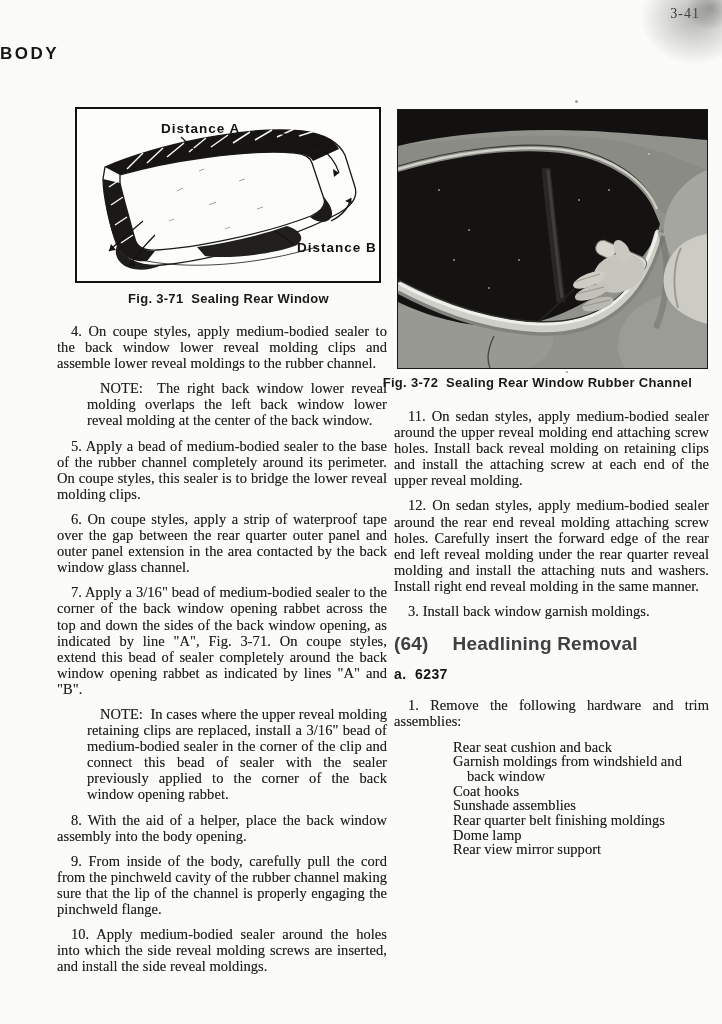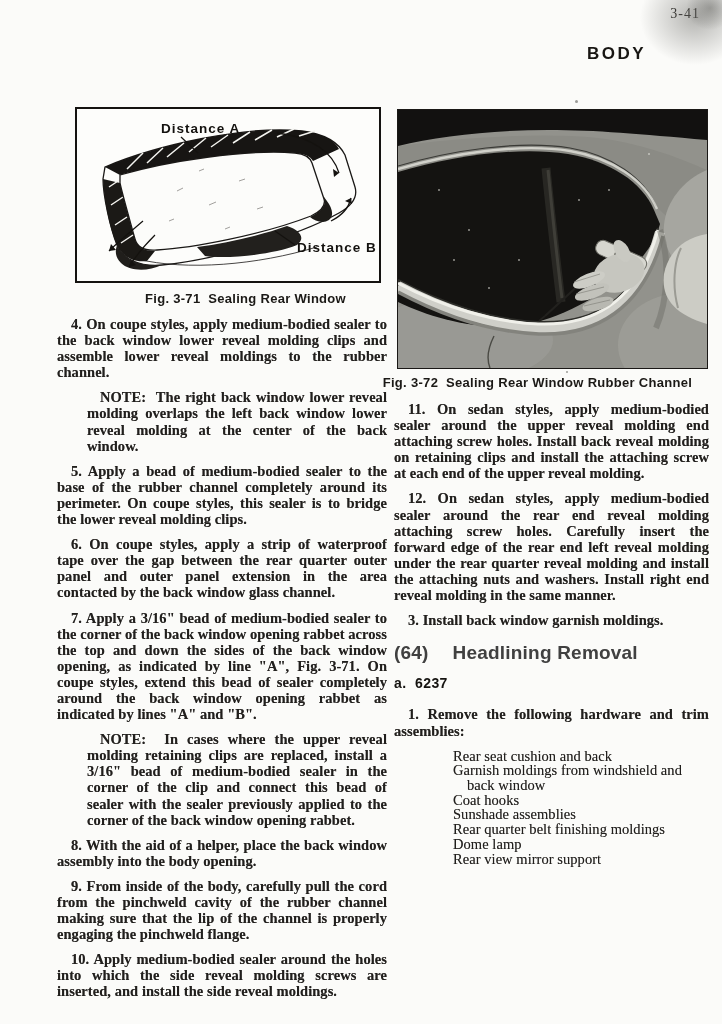--- a/index.html
+++ b/index.html
@@ -15,55 +15,55 @@
     background:radial-gradient(closest-side,rgba(110,110,106,.5),rgba(110,110,106,0));}
   .smudge.s2{right:-12px;top:-14px;width:48px;height:44px;
     background:radial-gradient(closest-side,rgba(90,90,86,.45),rgba(90,90,86,0));}
   .speck{position:absolute;background:#9c9c98;border-radius:50%;}
 
   .page-number{
     position:absolute;top:6px;right:22px;
     font-size:14px;letter-spacing:1px;color:#24221f;
   }
   .page-title{
-    position:absolute;top:44px;left:0;width:646px;margin:0;text-align:right;
+    position:absolute;top:44px;left:0;width:646px;margin:0;text-align:left;
     font-family:"Liberation Sans","DejaVu Sans",sans-serif;
     font-weight:bold;font-size:17px;letter-spacing:2.5px;color:#181613;
   }
 
   
   .fig71-box{
     position:absolute;left:75px;top:107px;width:302px;height:172px;
     border:2.5px solid #141210;background:#fdfdfb;box-sizing:content-box;
   }
   .fig71-box svg{display:block;width:302px;height:172px;}
   .fig-caption{
     position:absolute;margin:0;text-align:center;
     font-family:"Liberation Sans","DejaVu Sans",sans-serif;
     font-weight:bold;font-size:13px;letter-spacing:.3px;color:#1b1916;
   }
-  .cap71{left:92px;top:291px;width:307px;}
+  .cap71{left:75px;top:291px;width:307px;}
   .cap72{left:379px;top:375px;width:317px;text-align:center;}
 
   
   .fig72-box{
     position:absolute;left:397px;top:109px;width:309px;height:258px;
     border:1.5px solid #1a1816;background:#92928c;
   }
   .fig72-box svg{display:block;width:309px;height:258px;}
 
   
   .col{
     position:absolute;text-align:justify;
     font-size:14.5px;line-height:16.1px;letter-spacing:.05px;
     text-shadow:0 0 .5px rgba(33,30,27,.5);
   }
   .col-left{left:57px;top:316px;width:330px;}
   .col-right{left:394px;top:401px;width:315px;}
-  .col p{margin:0 0 9px 0;font-weight:bold;}
+  .col p{margin:7px 0 9px 0;}
   .step{text-indent:14px;}
   .note{margin-left:30px !important;text-indent:13px;}
 
   .sect-heading{
     margin:17px 0 0 0;
     font-family:"Liberation Sans","DejaVu Sans",sans-serif;
     font-weight:bold;font-size:19px;color:#404040;
     text-align:left;text-shadow:none;letter-spacing:.2px;
   }
   .sect-heading .sect-title{margin-left:24px;}

